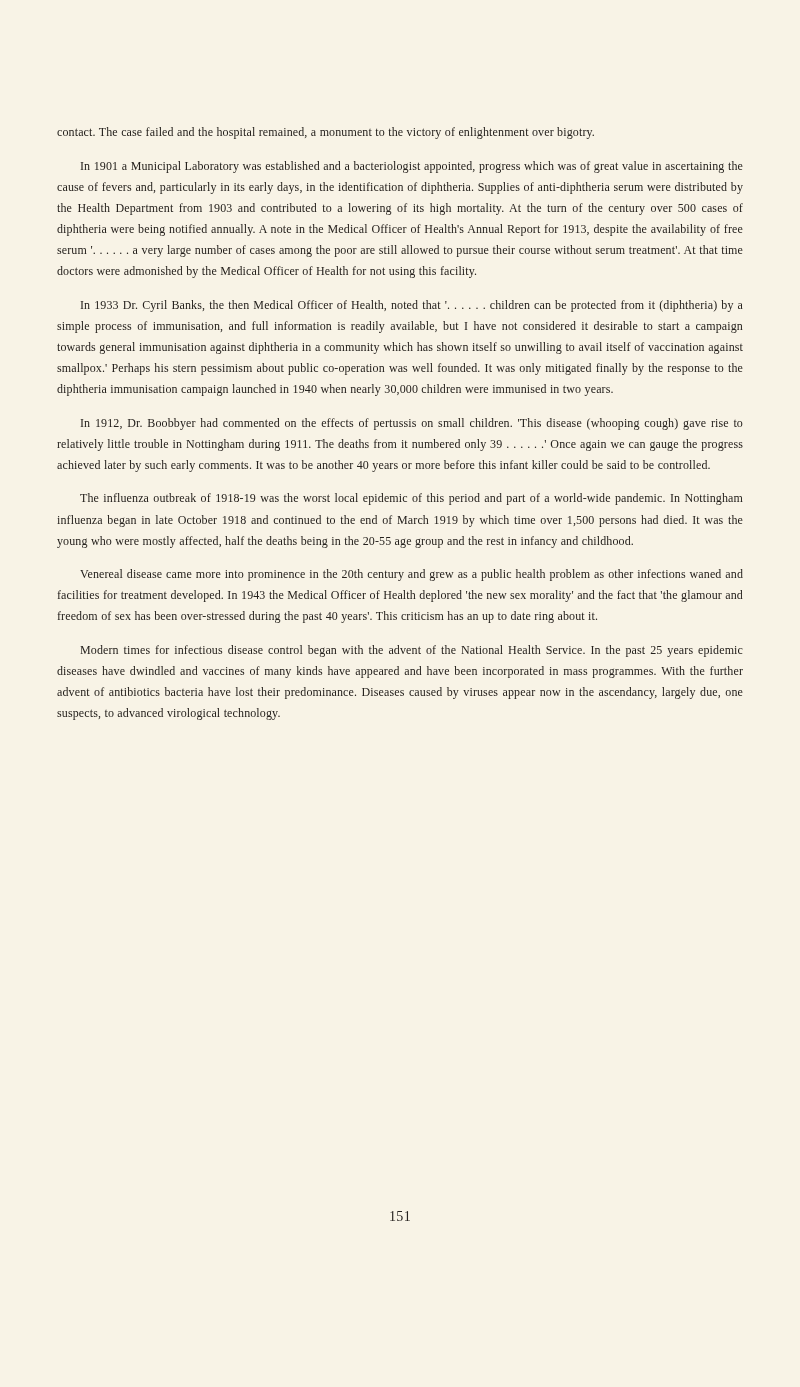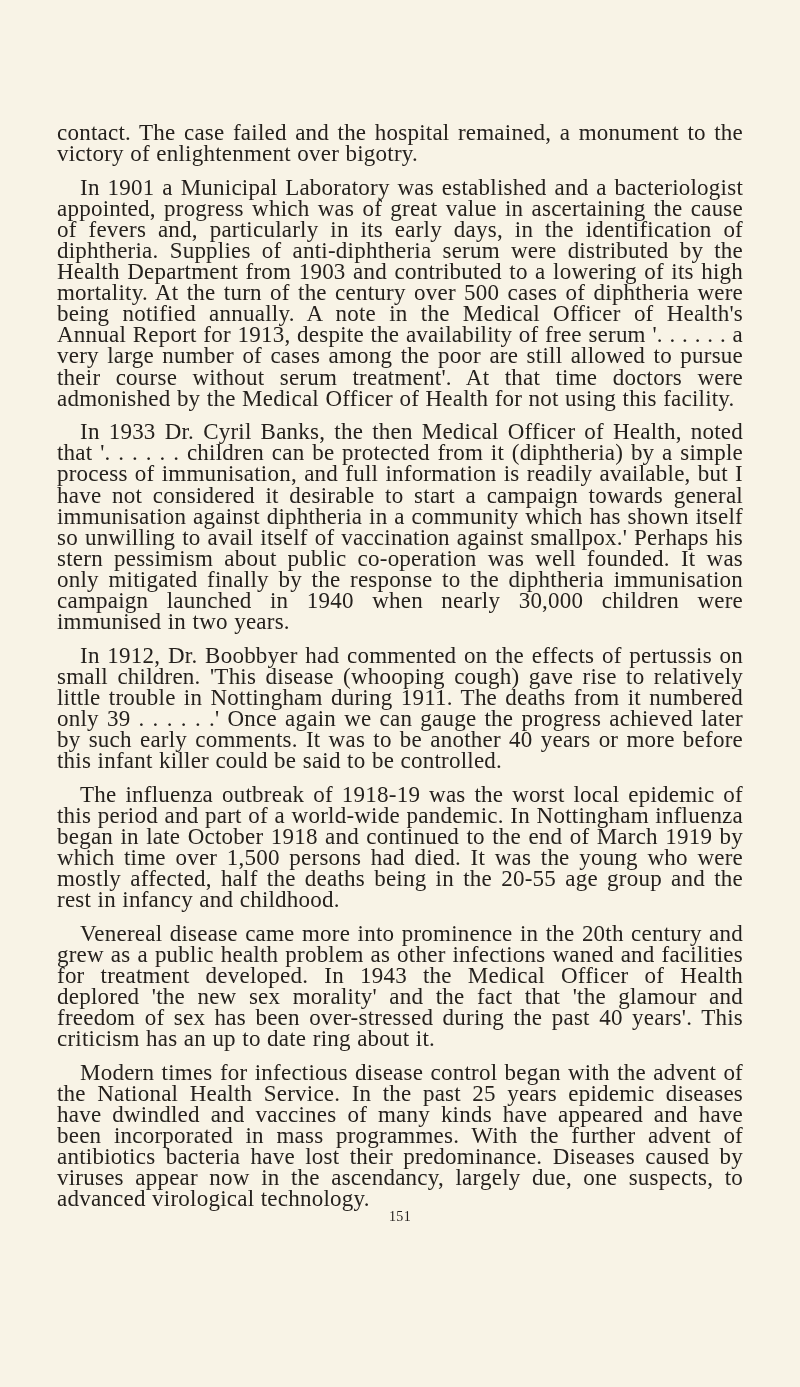--- a/index.html
+++ b/index.html
@@ -24,21 +24,21 @@
   .textblock {
     position: absolute;
     left: 57px;
     top: 122px;
     width: 686px;
   }
   p.para {
     margin: 0 0 12.5px 0;
     text-align: justify;
     text-justify: inter-word;
-    font-size: 23px;
+    font-size: 12px;
     line-height: 21.1px;
     text-indent: 23px;
     letter-spacing: 0.01em;
     word-spacing: 0.02em;
     color: #25211d;
     hyphens: none;
   }
   p.para.first {
     text-indent: 0;
   }

